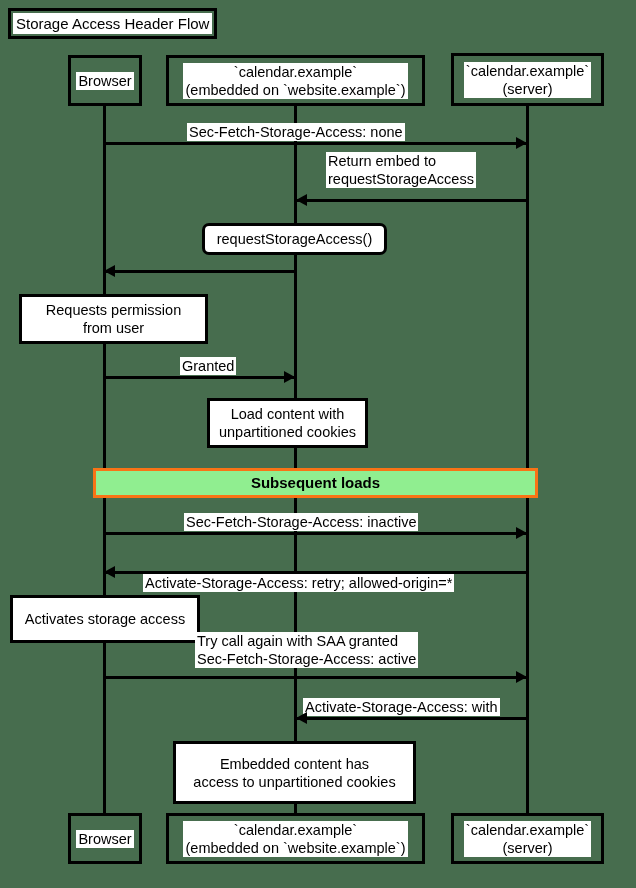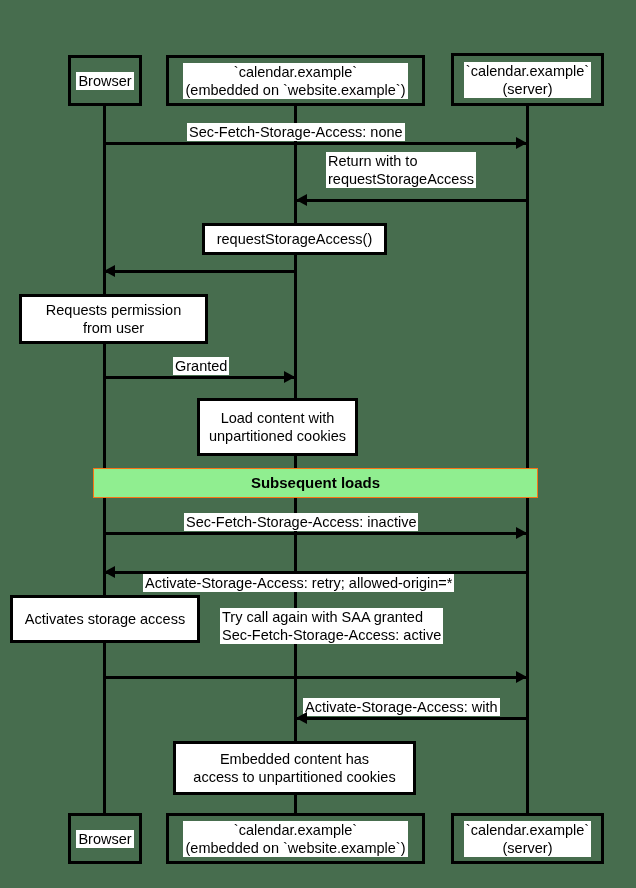--- a/index.html
+++ b/index.html
@@ -102,37 +102,40 @@
     color: #000;
     font-size: 14.5px;
     line-height: 18px;
     text-align: center;
     white-space: pre-line;
     padding: 1px 4px;
   }
   
   .band {
     position: absolute;
-    border: 1px solid #f97316;
+    border: 3px solid #f97316;
     background: #90ee90;
     box-sizing: border-box;
     display: flex;
     align-items: center;
     justify-content: center;
     color: #000;
     font-size: 15px;
     font-weight: bold;
     line-height: 18px;
   }
 </style>
 </head>
 <body>
 
 <div id="diagram">
 
+  <div class="title-box">
+    <span class="title-text">Storage Access Header Flow</span>
+  </div>
 
   <div class="participant" style="left:68px; top:55px; width:74px; height:51px;">
     <span class="plabel">Browser</span>
   </div>
 
   <div class="participant" style="left:166px; top:55px; width:259px; height:51px;">
     <span class="plabel">`calendar.example`
 (embedded on `website.example`)</span>
   </div>
 
@@ -143,62 +146,62 @@
 
   <div class="lifeline" style="left:103px; top:106px; height:707px;"></div>
   <div class="lifeline" style="left:294px; top:106px; height:707px;"></div>
   <div class="lifeline" style="left:526px; top:106px; height:707px;"></div>
 
   <div class="msg-label" style="left:187px; top:123px;">Sec-Fetch-Storage-Access: none</div>
   <div class="msg-line" style="left:104px; top:142px; width:424px;"></div>
   <div class="arrowhead right" style="left:516px; top:137px;"></div>
   <div class="lifeline" style="left:104px; top:142px; height:3px; width:3px;"></div>
 
-  <div class="msg-label" style="left:326px; top:152px;">Return with to
+  <div class="msg-label" style="left:326px; top:152px;">Return embed to
 requestStorageAccess</div>
   <div class="msg-line" style="left:296px; top:199px; width:232px;"></div>
   <div class="arrowhead left" style="left:296px; top:194px;"></div>
 
-  <div class="note" style="left:202px; top:223px; width:185px; height:32px;">requestStorageAccess()</div>
+  <div class="note" style="left:202px; top:223px; width:185px; height:32px;border-radius:7px;">requestStorageAccess()</div>
 
   <div class="msg-line" style="left:104px; top:270px; width:192px;"></div>
   <div class="arrowhead left" style="left:104px; top:265px;"></div>
 
   <div class="note" style="left:19px; top:294px; width:189px; height:50px;">Requests permission
 from user</div>
 
-  <div class="msg-label" style="left:173px; top:357px;">Granted</div>
+  <div class="msg-label" style="left:180px; top:357px;">Granted</div>
   <div class="msg-line" style="left:104px; top:376px; width:192px;"></div>
   <div class="arrowhead right" style="left:284px; top:371px;"></div>
 
-  <div class="note" style="left:197px; top:398px; width:161px; height:58px;">Load content with
+  <div class="note" style="left:207px; top:398px; width:161px; height:50px;">Load content with
 unpartitioned cookies</div>
 
   <div class="band" style="left:93px; top:468px; width:445px; height:30px;">Subsequent loads</div>
 
   <div class="msg-label" style="left:184px; top:513px;">Sec-Fetch-Storage-Access: inactive</div>
   <div class="msg-line" style="left:104px; top:532px; width:424px;"></div>
   <div class="arrowhead right" style="left:516px; top:527px;"></div>
 
   <div class="msg-label" style="left:143px; top:574px;">Activate-Storage-Access: retry; allowed-origin=*</div>
   <div class="msg-line" style="left:104px; top:571px; width:424px;"></div>
   <div class="arrowhead left" style="left:104px; top:566px;"></div>
 
   <div class="note" style="left:10px; top:595px; width:190px; height:48px;">Activates storage access</div>
 
-  <div class="msg-label" style="left:195px; top:608px;margin-left:25px;">Try call again with SAA granted
+  <div class="msg-label" style="left:195px; top:632px;">Try call again with SAA granted
 Sec-Fetch-Storage-Access: active</div>
   <div class="msg-line" style="left:104px; top:676px; width:424px;"></div>
   <div class="arrowhead right" style="left:516px; top:671px;"></div>
 
   <div class="msg-label" style="left:303px; top:698px;">Activate-Storage-Access: with</div>
   <div class="msg-line" style="left:296px; top:717px; width:232px;"></div>
   <div class="arrowhead left" style="left:296px; top:712px;"></div>
 
-  <div class="note" style="left:173px; top:741px; width:243px; height:54px;">Embedded content has
+  <div class="note" style="left:173px; top:741px; width:243px; height:63px;">Embedded content has
 access to unpartitioned cookies</div>
 
   <div class="participant" style="left:68px; top:813px; width:74px; height:51px;">
     <span class="plabel">Browser</span>
   </div>
 
   <div class="participant" style="left:166px; top:813px; width:259px; height:51px;">
     <span class="plabel">`calendar.example`
 (embedded on `website.example`)</span>
   </div>

